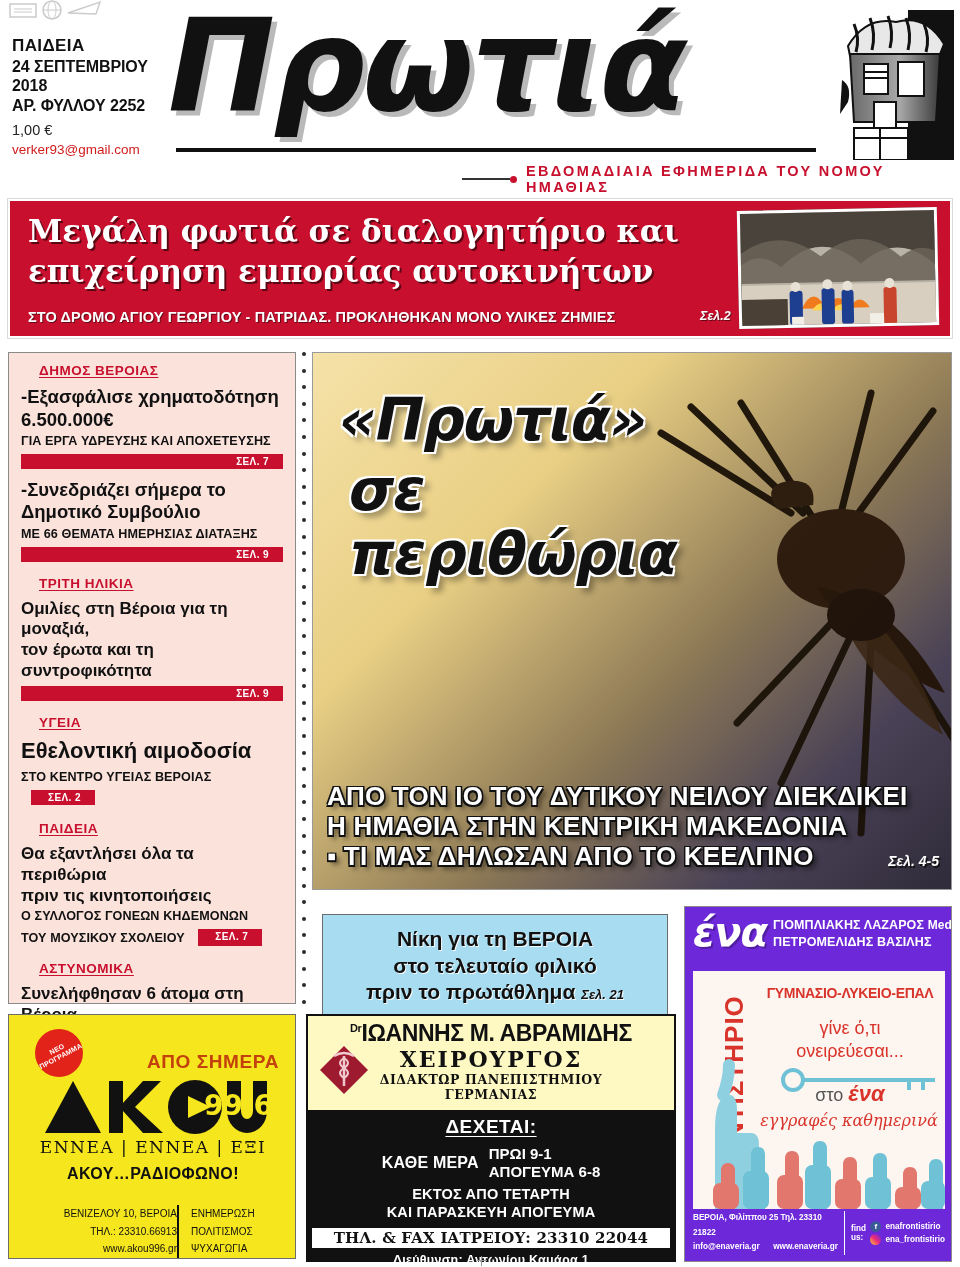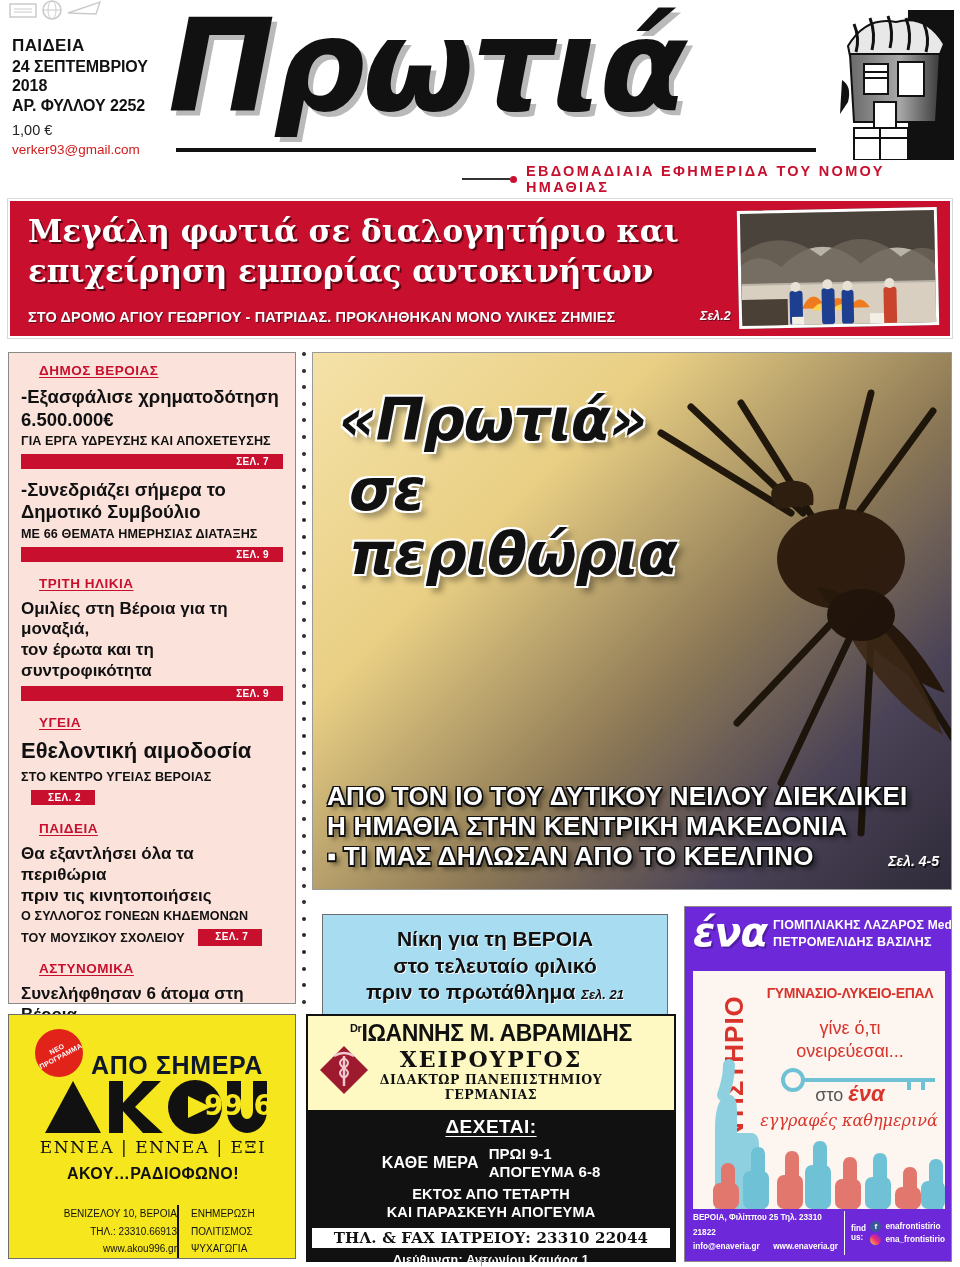--- a/index.html
+++ b/index.html
@@ -180,22 +180,22 @@
   .neo-badge {
     position: absolute; left: 26px; top: 14px; width: 48px; height: 48px;
     background: #e2231a; border-radius: 50%;
     display: flex; align-items: center; justify-content: center;
   }
   .neo-badge span {
     color: #fff; font-size: 7px; font-weight: 700; line-height: 1.15;
     text-align: center; transform: rotate(-28deg); letter-spacing: .2px;
   }
   .apo-simera {
-    position: absolute; right: 32px; top: 36px;
-    font-size: 25px; font-weight: 700; color: #0f172a; letter-spacing: .6px;
+    position: absolute; right: 16px; top: 36px;
+    font-size: 19px; font-weight: 700; color: #c2410c; letter-spacing: .6px;
   }
   .akou-logo {
     position: absolute; left: 30px; top: 62px; width: 230px; height: 58px;
   }
   .akou-freq {
     position: absolute; right: 22px; top: 74px;
     font-size: 28px; font-weight: 700; color: #f5e61d;
     font-family: "DejaVu Sans", sans-serif;
     z-index: 4;
     margin-left: 32px;

